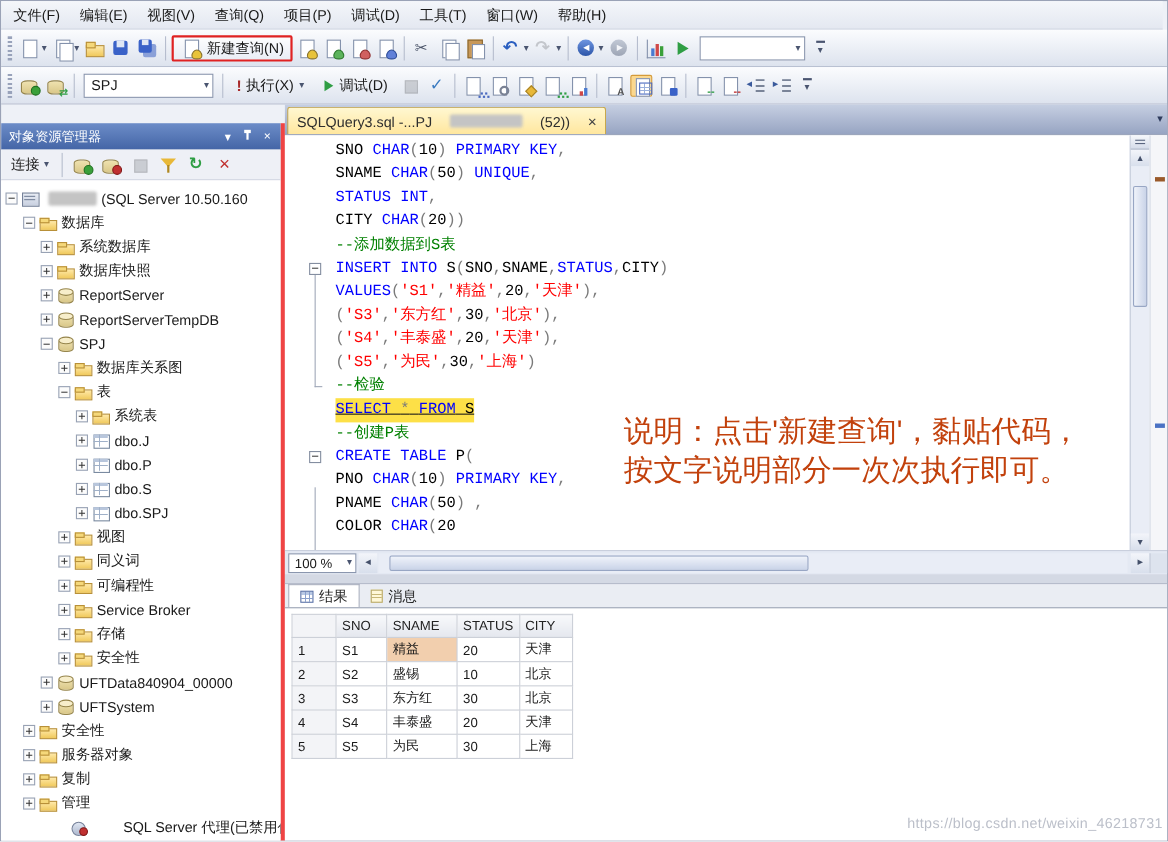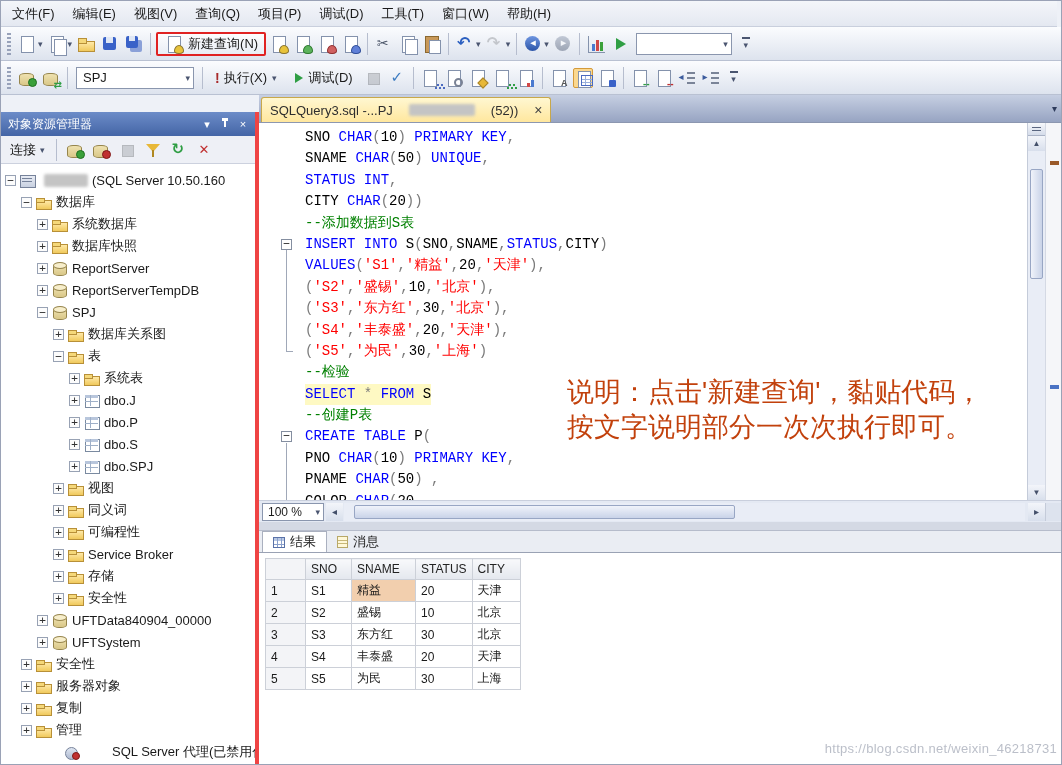--- a/index.html
+++ b/index.html
@@ -139,21 +139,21 @@
   .tabbar-dd{position:absolute;right:6px;top:8px;font-size:10px;color:#2e3b5c;}
 
   #editor{position:absolute;top:28px;left:0;width:804px;height:377px;background:#fff;overflow:hidden;}
   #codeArea{position:absolute;left:0;top:0;right:36px;bottom:0;padding-top:4px;overflow:hidden;
     font-family:"Liberation Mono","DejaVu Sans Mono",monospace;font-size:14px;}
   .code-line{display:flex;height:21.4px;line-height:21.4px;white-space:pre;}
   .code-margin{width:46px;flex:none;position:relative;}
   .fold-box{position:absolute;left:22px;top:5px;width:11px;height:11px;border:1px solid #848ea0;background:#fff;
     font-size:11px;line-height:8px;text-align:center;color:#333;font-family:"DejaVu Sans Mono",monospace;}
   .tok-p{color:#000;}.tok-k{color:#0000ff;}.tok-s{color:#ff0000;}.tok-c{color:#008000;}.tok-g{color:#7a7a7a;}
-  .selbg{background:#fef9c3;}
+  .selbg{background:#fde047;text-decoration:underline;}
   .fold-seg{position:absolute;width:1px;background:#a0a8b8;left:27px;}
   .seg1{top:127px;height:102px;}
   .seg1::after{content:"";position:absolute;left:0;bottom:0;width:7px;height:1px;background:#a0a8b8;}
   .seg2{top:320px;height:57px;}
   .annotation{position:absolute;left:308px;top:252px;color:#c2410c;font-size:27px;line-height:35px;font-weight:400;z-index:5;}
   #vscroll{position:absolute;top:0;right:18px;width:18px;bottom:0;background:#e9edf6;border-left:1px solid #c4cbd9;}
   .split-box{height:13px;background:linear-gradient(#f6f8fb,#d5dcea);border-bottom:1px solid #aab3c6;position:relative;}
   .split-box::after{content:"";position:absolute;left:4px;top:4px;width:9px;height:1px;background:#5a6residue;}
   .split-box::before{content:"";position:absolute;left:4px;top:4px;width:9px;height:1px;background:#5a6680;box-shadow:0 3px 0 #5a6680;}
   .sb-btn{height:15px;text-align:center;font-size:8px;line-height:15px;color:#44506a;background:linear-gradient(#f3f5fa,#d8dfec);}
@@ -544,21 +544,20 @@
 
     <div id="editor">
       <div id="codeArea">
           <div class="code-line"><span class="code-margin"></span><span class="code-body"><span class="tok-p">SNO </span><span class="tok-k">CHAR</span><span class="tok-g">(</span><span class="tok-p">10</span><span class="tok-g">) </span><span class="tok-k">PRIMARY KEY</span><span class="tok-g">,</span></span></div>
           <div class="code-line"><span class="code-margin"></span><span class="code-body"><span class="tok-p">SNAME </span><span class="tok-k">CHAR</span><span class="tok-g">(</span><span class="tok-p">50</span><span class="tok-g">) </span><span class="tok-k">UNIQUE</span><span class="tok-g">,</span></span></div>
           <div class="code-line"><span class="code-margin"></span><span class="code-body"><span class="tok-k">STATUS</span><span class="tok-p"> </span><span class="tok-k">INT</span><span class="tok-g">,</span></span></div>
           <div class="code-line"><span class="code-margin"></span><span class="code-body"><span class="tok-p">CITY </span><span class="tok-k">CHAR</span><span class="tok-g">(</span><span class="tok-p">20</span><span class="tok-g">))</span></span></div>
           <div class="code-line"><span class="code-margin"></span><span class="code-body"><span class="tok-c">--添加数据到S表</span></span></div>
           <div class="code-line"><span class="code-margin"><span class="fold-box">−</span></span><span class="code-body"><span class="tok-k">INSERT INTO</span><span class="tok-p"> S</span><span class="tok-g">(</span><span class="tok-p">SNO</span><span class="tok-g">,</span><span class="tok-p">SNAME</span><span class="tok-g">,</span><span class="tok-k">STATUS</span><span class="tok-g">,</span><span class="tok-p">CITY</span><span class="tok-g">)</span></span></div>
           <div class="code-line"><span class="code-margin"></span><span class="code-body"><span class="tok-k">VALUES</span><span class="tok-g">(</span><span class="tok-s">'S1'</span><span class="tok-g">,</span><span class="tok-s">'精益'</span><span class="tok-g">,</span><span class="tok-p">20</span><span class="tok-g">,</span><span class="tok-s">'天津'</span><span class="tok-g">),</span></span></div>
-          <div class="code-line"><span class="code-margin"></span><span class="code-body"><span class="tok-g">(</span><span class="tok-s">'S2'</span><span class="tok-g">,</span><span class="tok-s">'盛锡'</span><span class="tok-g">,</span><span class="tok-p">10</span><span class="tok-g">,</span><span class="tok-s">'北京'</span><span class="tok-g">),</span></span></div>
           <div class="code-line"><span class="code-margin"></span><span class="code-body"><span class="tok-g">(</span><span class="tok-s">'S3'</span><span class="tok-g">,</span><span class="tok-s">'东方红'</span><span class="tok-g">,</span><span class="tok-p">30</span><span class="tok-g">,</span><span class="tok-s">'北京'</span><span class="tok-g">),</span></span></div>
           <div class="code-line"><span class="code-margin"></span><span class="code-body"><span class="tok-g">(</span><span class="tok-s">'S4'</span><span class="tok-g">,</span><span class="tok-s">'丰泰盛'</span><span class="tok-g">,</span><span class="tok-p">20</span><span class="tok-g">,</span><span class="tok-s">'天津'</span><span class="tok-g">),</span></span></div>
           <div class="code-line"><span class="code-margin"></span><span class="code-body"><span class="tok-g">(</span><span class="tok-s">'S5'</span><span class="tok-g">,</span><span class="tok-s">'为民'</span><span class="tok-g">,</span><span class="tok-p">30</span><span class="tok-g">,</span><span class="tok-s">'上海'</span><span class="tok-g">)</span></span></div>
           <div class="code-line"><span class="code-margin"></span><span class="code-body"><span class="tok-c">--检验</span></span></div>
           <div class="code-line"><span class="code-margin"></span><span class="code-body selbg"><span class="tok-k">SELECT</span><span class="tok-p"> </span><span class="tok-g">*</span><span class="tok-p"> </span><span class="tok-k">FROM</span><span class="tok-p"> S</span></span></div>
           <div class="code-line"><span class="code-margin"></span><span class="code-body"><span class="tok-c">--创建P表</span></span></div>
           <div class="code-line"><span class="code-margin"><span class="fold-box">−</span></span><span class="code-body"><span class="tok-k">CREATE TABLE</span><span class="tok-p"> P</span><span class="tok-g">(</span></span></div>
           <div class="code-line"><span class="code-margin"></span><span class="code-body"><span class="tok-p">PNO </span><span class="tok-k">CHAR</span><span class="tok-g">(</span><span class="tok-p">10</span><span class="tok-g">) </span><span class="tok-k">PRIMARY KEY</span><span class="tok-g">,</span></span></div>
           <div class="code-line"><span class="code-margin"></span><span class="code-body"><span class="tok-p">PNAME </span><span class="tok-k">CHAR</span><span class="tok-g">(</span><span class="tok-p">50</span><span class="tok-g">) ,</span></span></div>
           <div class="code-line"><span class="code-margin"></span><span class="code-body"><span class="tok-p">COLOR </span><span class="tok-k">CHAR</span><span class="tok-g">(</span><span class="tok-p">20</span></span></div>

